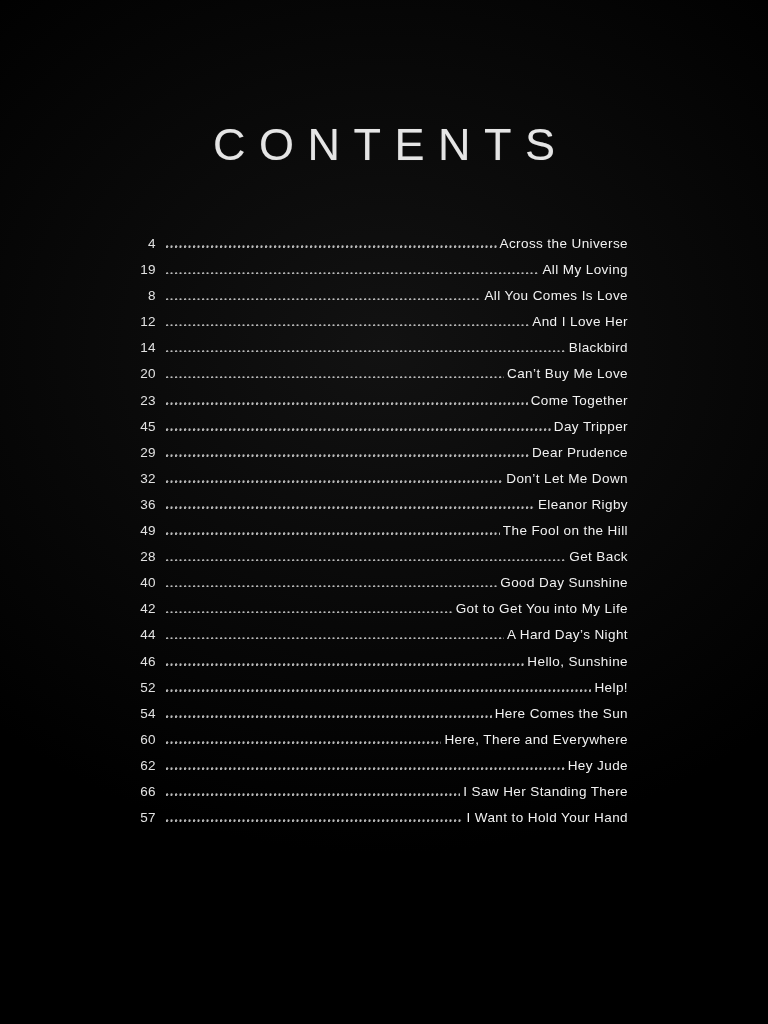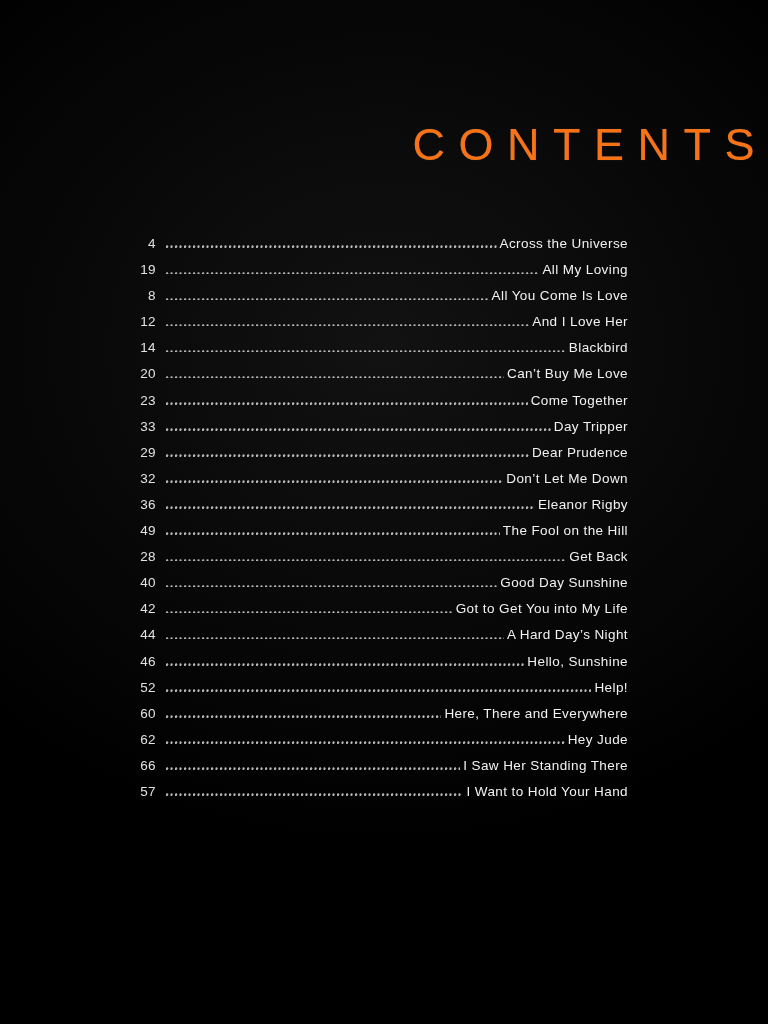--- a/index.html
+++ b/index.html
@@ -19,25 +19,25 @@
   .page {
     position: absolute;
     inset: 0;
   }
   h1.contents-title {
     margin: 0;
     position: absolute;
     top: 122px;
     left: 0;
     width: 100%;
-    text-align: right;
+    text-align: center;
     font-size: 45px;
     font-weight: 200;
     line-height: 1;
-    color: #f97316;
+    color: #e5e5e5;
     letter-spacing: 0.30em;
     
     padding-left: 0.30em;
     box-sizing: border-box;
     text-shadow: 0 0 1px rgba(255,255,255,0.25);
   }
   .toc-list {
     position: absolute;
     top: 231px;
     left: 130px;
@@ -86,21 +86,21 @@
 
   <div class="toc-row">
     <span class="toc-page-number">19</span>
     <span class="dot-leader"></span>
     <span class="song-title">All My Loving</span>
   </div>
 
   <div class="toc-row">
     <span class="toc-page-number">8</span>
     <span class="dot-leader"></span>
-    <span class="song-title">All You Come Is Love</span>
+    <span class="song-title">All You Comes Is Love</span>
   </div>
 
   <div class="toc-row">
     <span class="toc-page-number">12</span>
     <span class="dot-leader"></span>
     <span class="song-title">And I Love Her</span>
   </div>
 
   <div class="toc-row">
     <span class="toc-page-number">14</span>
@@ -114,21 +114,21 @@
     <span class="song-title">Can’t Buy Me Love</span>
   </div>
 
   <div class="toc-row">
     <span class="toc-page-number">23</span>
     <span class="dot-leader"></span>
     <span class="song-title">Come Together</span>
   </div>
 
   <div class="toc-row">
-    <span class="toc-page-number">33</span>
+    <span class="toc-page-number">45</span>
     <span class="dot-leader"></span>
     <span class="song-title">Day Tripper</span>
   </div>
 
   <div class="toc-row">
     <span class="toc-page-number">29</span>
     <span class="dot-leader"></span>
     <span class="song-title">Dear Prudence</span>
   </div>
 
@@ -180,20 +180,25 @@
     <span class="dot-leader"></span>
     <span class="song-title">Hello, Sunshine</span>
   </div>
 
   <div class="toc-row">
     <span class="toc-page-number">52</span>
     <span class="dot-leader"></span>
     <span class="song-title">Help!</span>
   </div>
 
+  <div class="toc-row">
+    <span class="toc-page-number">54</span>
+    <span class="dot-leader"></span>
+    <span class="song-title">Here Comes the Sun</span>
+  </div>
 
   <div class="toc-row">
     <span class="toc-page-number">60</span>
     <span class="dot-leader"></span>
     <span class="song-title">Here, There and Everywhere</span>
   </div>
 
   <div class="toc-row">
     <span class="toc-page-number">62</span>
     <span class="dot-leader"></span>

